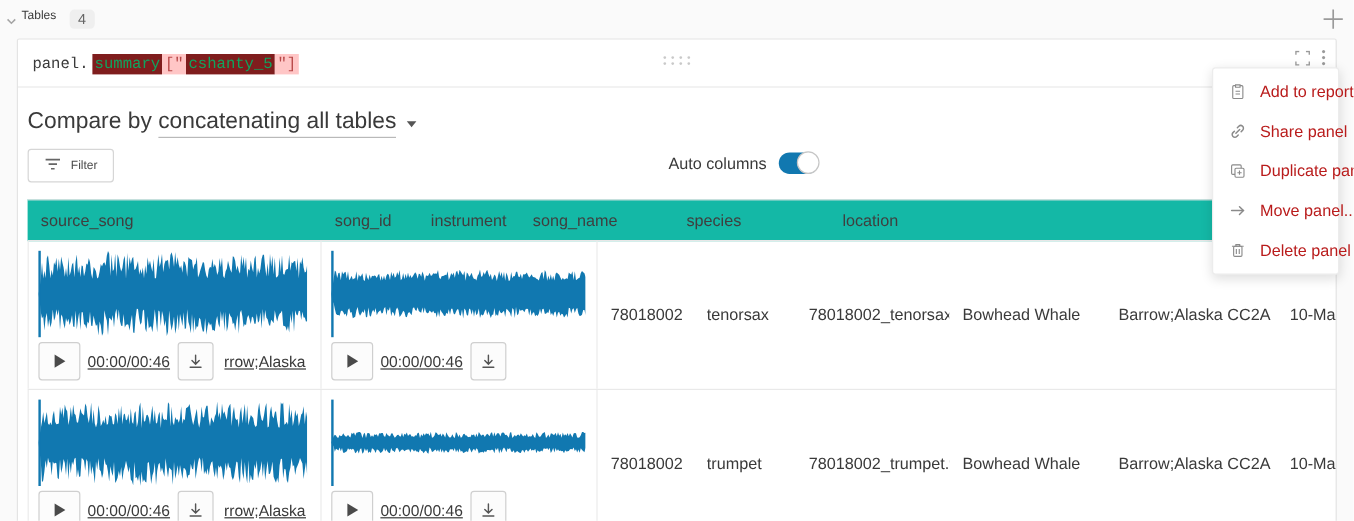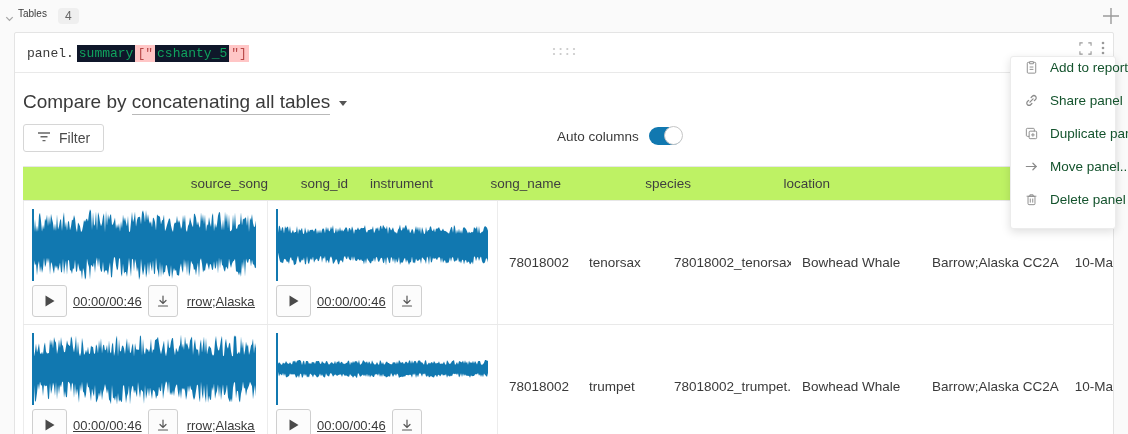--- a/index.html
+++ b/index.html
@@ -20,43 +20,43 @@
   
   .panel { position:absolute; left:14px; top:32px; width:1100px; height:418px;
            background:#fff; border:1px solid #e4e4e4; border-radius:2px; }
   .drag-dots { position:absolute; left:50%; top:9px; transform:translateX(-50%); cursor:grab; }
   .corner-icons { position:absolute; right:8px; top:8px; display:flex; gap:9px; align-items:center; }
   .corner-icons span { cursor:pointer; display:inline-flex; }
   .expr-row { height:40px; border-bottom:1px solid #e9e9e9; padding:13px 0 0 9px;
               font-family:"Liberation Mono","DejaVu Sans Mono",monospace; font-size:13px; }
   .expr-prefix { color:#3a3a3a; margin-right:3px; }
   .tok { padding:1px 2px; }
-  .tok-ident { color:#10a35e; background:#0f172a; }
+  .tok-ident { color:#10a35e; background:#7f1d1d; }
   .tok-punct { color:#b84848; background:#ffc6c6; }
   .panel-body { padding:0 0 0 8px; position:relative; }
   .compare-row { margin-top:18px; font-size:19px; color:#3a3a3a; }
   .compare-select { cursor:pointer; display:inline-flex; align-items:center; }
   .compare-select .val { border-bottom:1px solid #b9b9b9; padding-bottom:1px; }
   .caret-down { display:inline-block; width:0; height:0; border-left:4px solid transparent;
                 border-right:4px solid transparent; border-top:5px solid #555; margin-left:9px; }
   .toolbar-row { position:relative; margin-top:9px; height:30px; }
   .filter-btn { display:inline-flex; align-items:center; gap:8px; height:28px; padding:0 13px;
-                background:#fff; border:1px solid #d6d6d6; border-radius:3px; font-size:14px;
+                background:#fff; border:1px solid #d6d6d6; border-radius:3px; font-size:10px;
                 color:#4a4a4a; cursor:pointer; font-family:inherit; }
   .auto-col { position:absolute; left:488px; top:3px; display:flex; align-items:center; gap:10px;
               font-size:13.5px; color:#3a3a3a;margin-left:46px; }
   .toggle { position:relative; width:33px; height:18px; border-radius:9px; background:#d0d0d0; cursor:pointer; }
   .toggle.on { background:#1178b0; }
   .toggle .knob { position:absolute; top:-1px; width:19px; height:19px; border-radius:50%;
                   background:#fff; border:1px solid #c6c6c6; left:-1px; }
   .toggle.on .knob { left:auto; right:-1px; }
   
   .wtable { margin-top:12px; width:1091px; font-size:13.5px; }
   .trow { display:flex; align-items:stretch; }
-  .thead { background:#bef264; border-top:1px solid #e7e7e7; border-bottom:1px solid #e7e7e7;text-align:right; }
+  .thead { background:#14b8a6; border-top:1px solid #e7e7e7; border-bottom:1px solid #e7e7e7; }
   .th { padding:9px 0 9px 11px; color:#3f3f3f; cursor:pointer; white-space:nowrap; overflow:hidden; }
   .td { display:flex; align-items:center; padding-left:11px; color:#3a3a3a; white-space:nowrap; overflow:hidden; }
   .c-src  { width:245px; }
   .c-syn  { width:230px; }
   .c-id   { width:80px; }
   .c-inst { width:85px; }
   .c-name { width:128px; }
   .c-spec { width:130px; }
   .c-loc  { width:139px; }
   .c-date { width:54px; justify-content:flex-end; padding-left:0; padding-right:1px; }
@@ -71,22 +71,22 @@
   .pbtn { width:35px; height:32px; background:#fcfcfc; border:1px solid #cfcfcf; border-radius:3px;
           display:flex; align-items:center; justify-content:center; cursor:pointer; flex:0 0 auto; }
   .time { font-size:13px; color:#3a3a3a; margin:0 6px; flex:0 0 auto; }
   .dbtn { width:30px; height:32px; background:#fcfcfc; border:1px solid #cfcfcf; border-radius:3px;
           display:flex; align-items:center; justify-content:center; cursor:pointer; flex:0 0 auto; }
   .cap { font-size:13px; color:#3a3a3a; margin-left:9px; white-space:nowrap; overflow:hidden; }
   
   .menu { position:absolute; top:23px; right:-3px; width:105px; min-width:105px; background:#fff;
           border:1px solid #ececec; border-radius:3px; box-shadow:0 3px 10px rgba(0,0,0,.13);
           z-index:10; padding:3px 0; width:106px; }
-  .menu-item { display:flex; align-items:flex-start; gap:11px; height:33px; padding-left:13px;
-               font-size:13.5px; color:#14532d; cursor:pointer; white-space:nowrap; }
+  .menu-item { display:flex; align-items:center; gap:11px; height:33px; padding-left:13px;
+               font-size:13.5px; color:#b91c1c; cursor:pointer; white-space:nowrap; }
   .micon { display:inline-flex; width:15px; justify-content:center; flex:0 0 auto; }
 </style>
 </head>
 <body>
 
 <div class="section-header">
   <span class="chev">
     <svg width="11" height="11" viewBox="0 0 12 12" fill="none" stroke="#a5a5a5" stroke-width="1.4">
         <path d="M2.5 4.5L6 8l3.5-3.5"></path>
       </svg>

